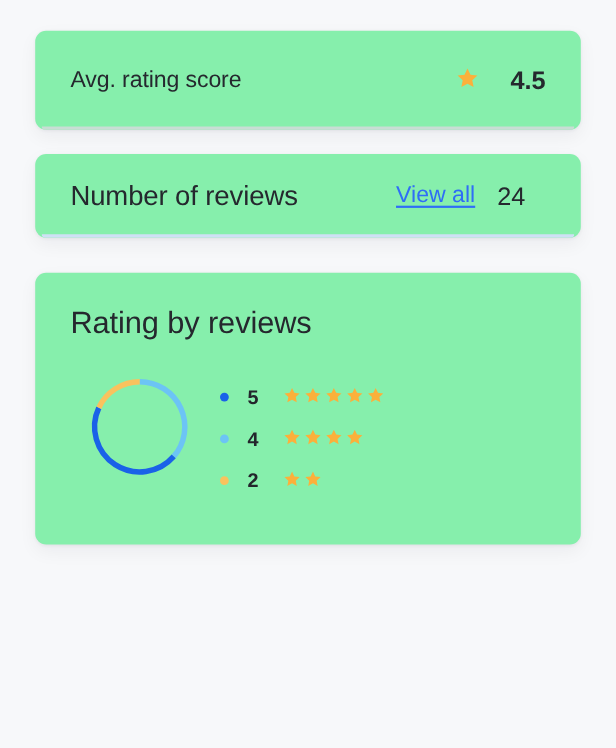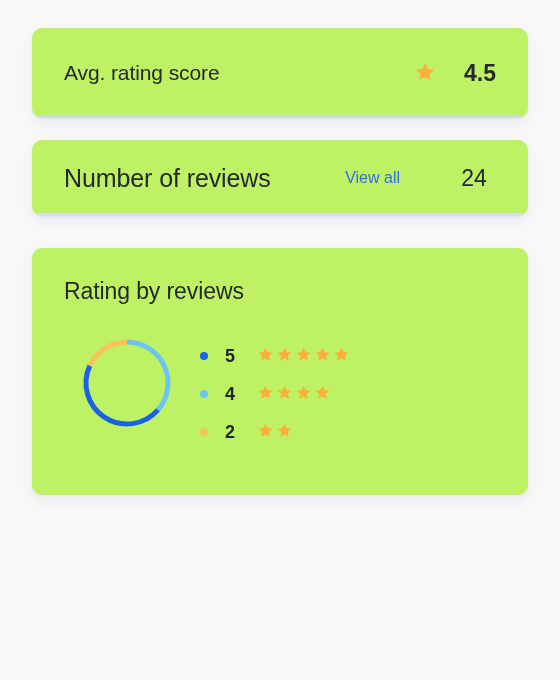--- a/index.html
+++ b/index.html
@@ -18,21 +18,21 @@
   .page {
     position: relative;
     width: 560px;
     height: 680px;
     box-sizing: border-box;
     padding: 28px 32px 0 32px;
   }
 
   .card {
     position: relative;
-    background: #bef264;
+    background: #86efac;
     border-radius: 10px;
     box-shadow: 0 1px 3px rgba(16, 24, 40, 0.05),
                 0 6px 16px rgba(16, 24, 40, 0.05);
     box-sizing: border-box;
   }
 
   .card.has-accent::after {
     content: "";
     position: absolute;
     left: 6px;
@@ -78,41 +78,42 @@
     align-items: center;
     padding: 0 32px;
   }
   #card-num-reviews .row-label {
     font-size: 25px;
     color: #25282e;
     letter-spacing: -0.1px;
     flex: 1 1 auto;
   }
   #card-num-reviews .view-all {
-    font-size: 16px;
+    font-size: 21px;
     color: #2f6df6;
+    text-decoration: underline;
     text-underline-offset: 3px;
     cursor: pointer;
-    margin-right: 52px;
+    margin-right: 20px;
   }
   #card-num-reviews .row-value {
     font-size: 23px;
     color: #25282e;
     min-width: 44px;
-    text-align: center;
+    text-align: left;
   }
 
   
   #card-rating-breakdown {
     margin-top: 32px;
     height: 247px;
     padding: 30px 32px 0 32px;
   }
   #card-rating-breakdown .card-title {
-    font-size: 23px;
+    font-size: 28px;
     color: #25282e;
     letter-spacing: -0.1px;
     margin: 0;
     font-weight: 400;
   }
 
   .breakdown-body {
     display: flex;
     align-items: flex-start;
     margin-top: 22px;

